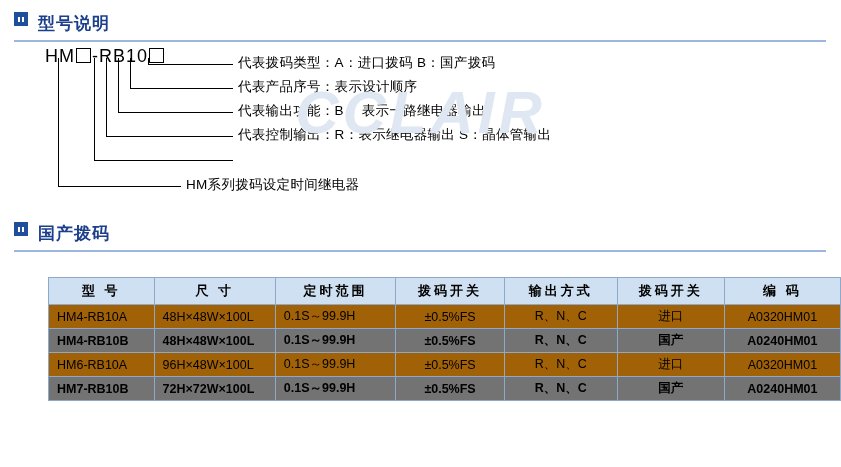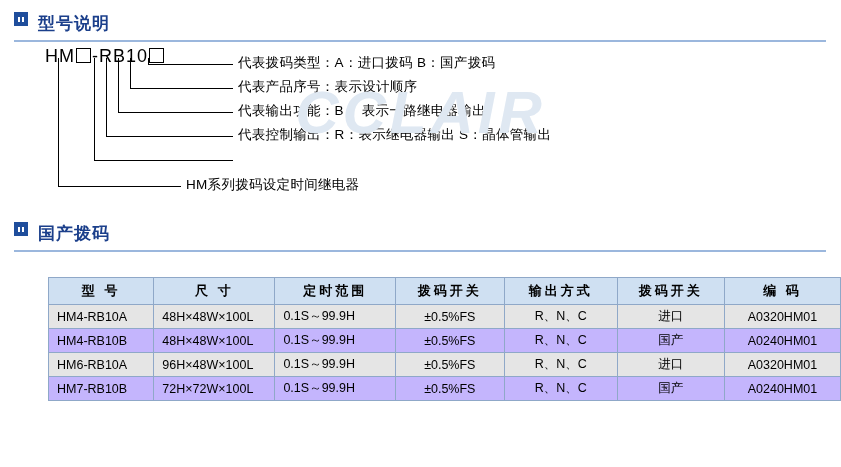--- a/index.html
+++ b/index.html
@@ -110,22 +110,22 @@
     white-space: nowrap;
     font-weight: normal;
   }
   #spec-table thead th {
     background: #cfe0f2;
     font-weight: bold;
     letter-spacing: 3px;
     font-size: 13px;
     height: 26px;
   }
-  #spec-table tbody td { background: #e5e5e5; }
-  #spec-table tbody tr.alt td { background: #c4b5fd; }
+  #spec-table tbody td { background: #a16207; }
+  #spec-table tbody tr.alt td { background: #737373; font-weight: bold; }
   #spec-table td.left { text-align: left; padding-left: 8px; }
 
   .col-model { width: 104px; }
   .col-size  { width: 118px; }
   .col-range { width: 124px; }
   .col-acc   { width: 112px; }
   .col-out   { width: 118px; }
   .col-sw    { width: 110px; }
   .col-code  { width: 120px; }
 

